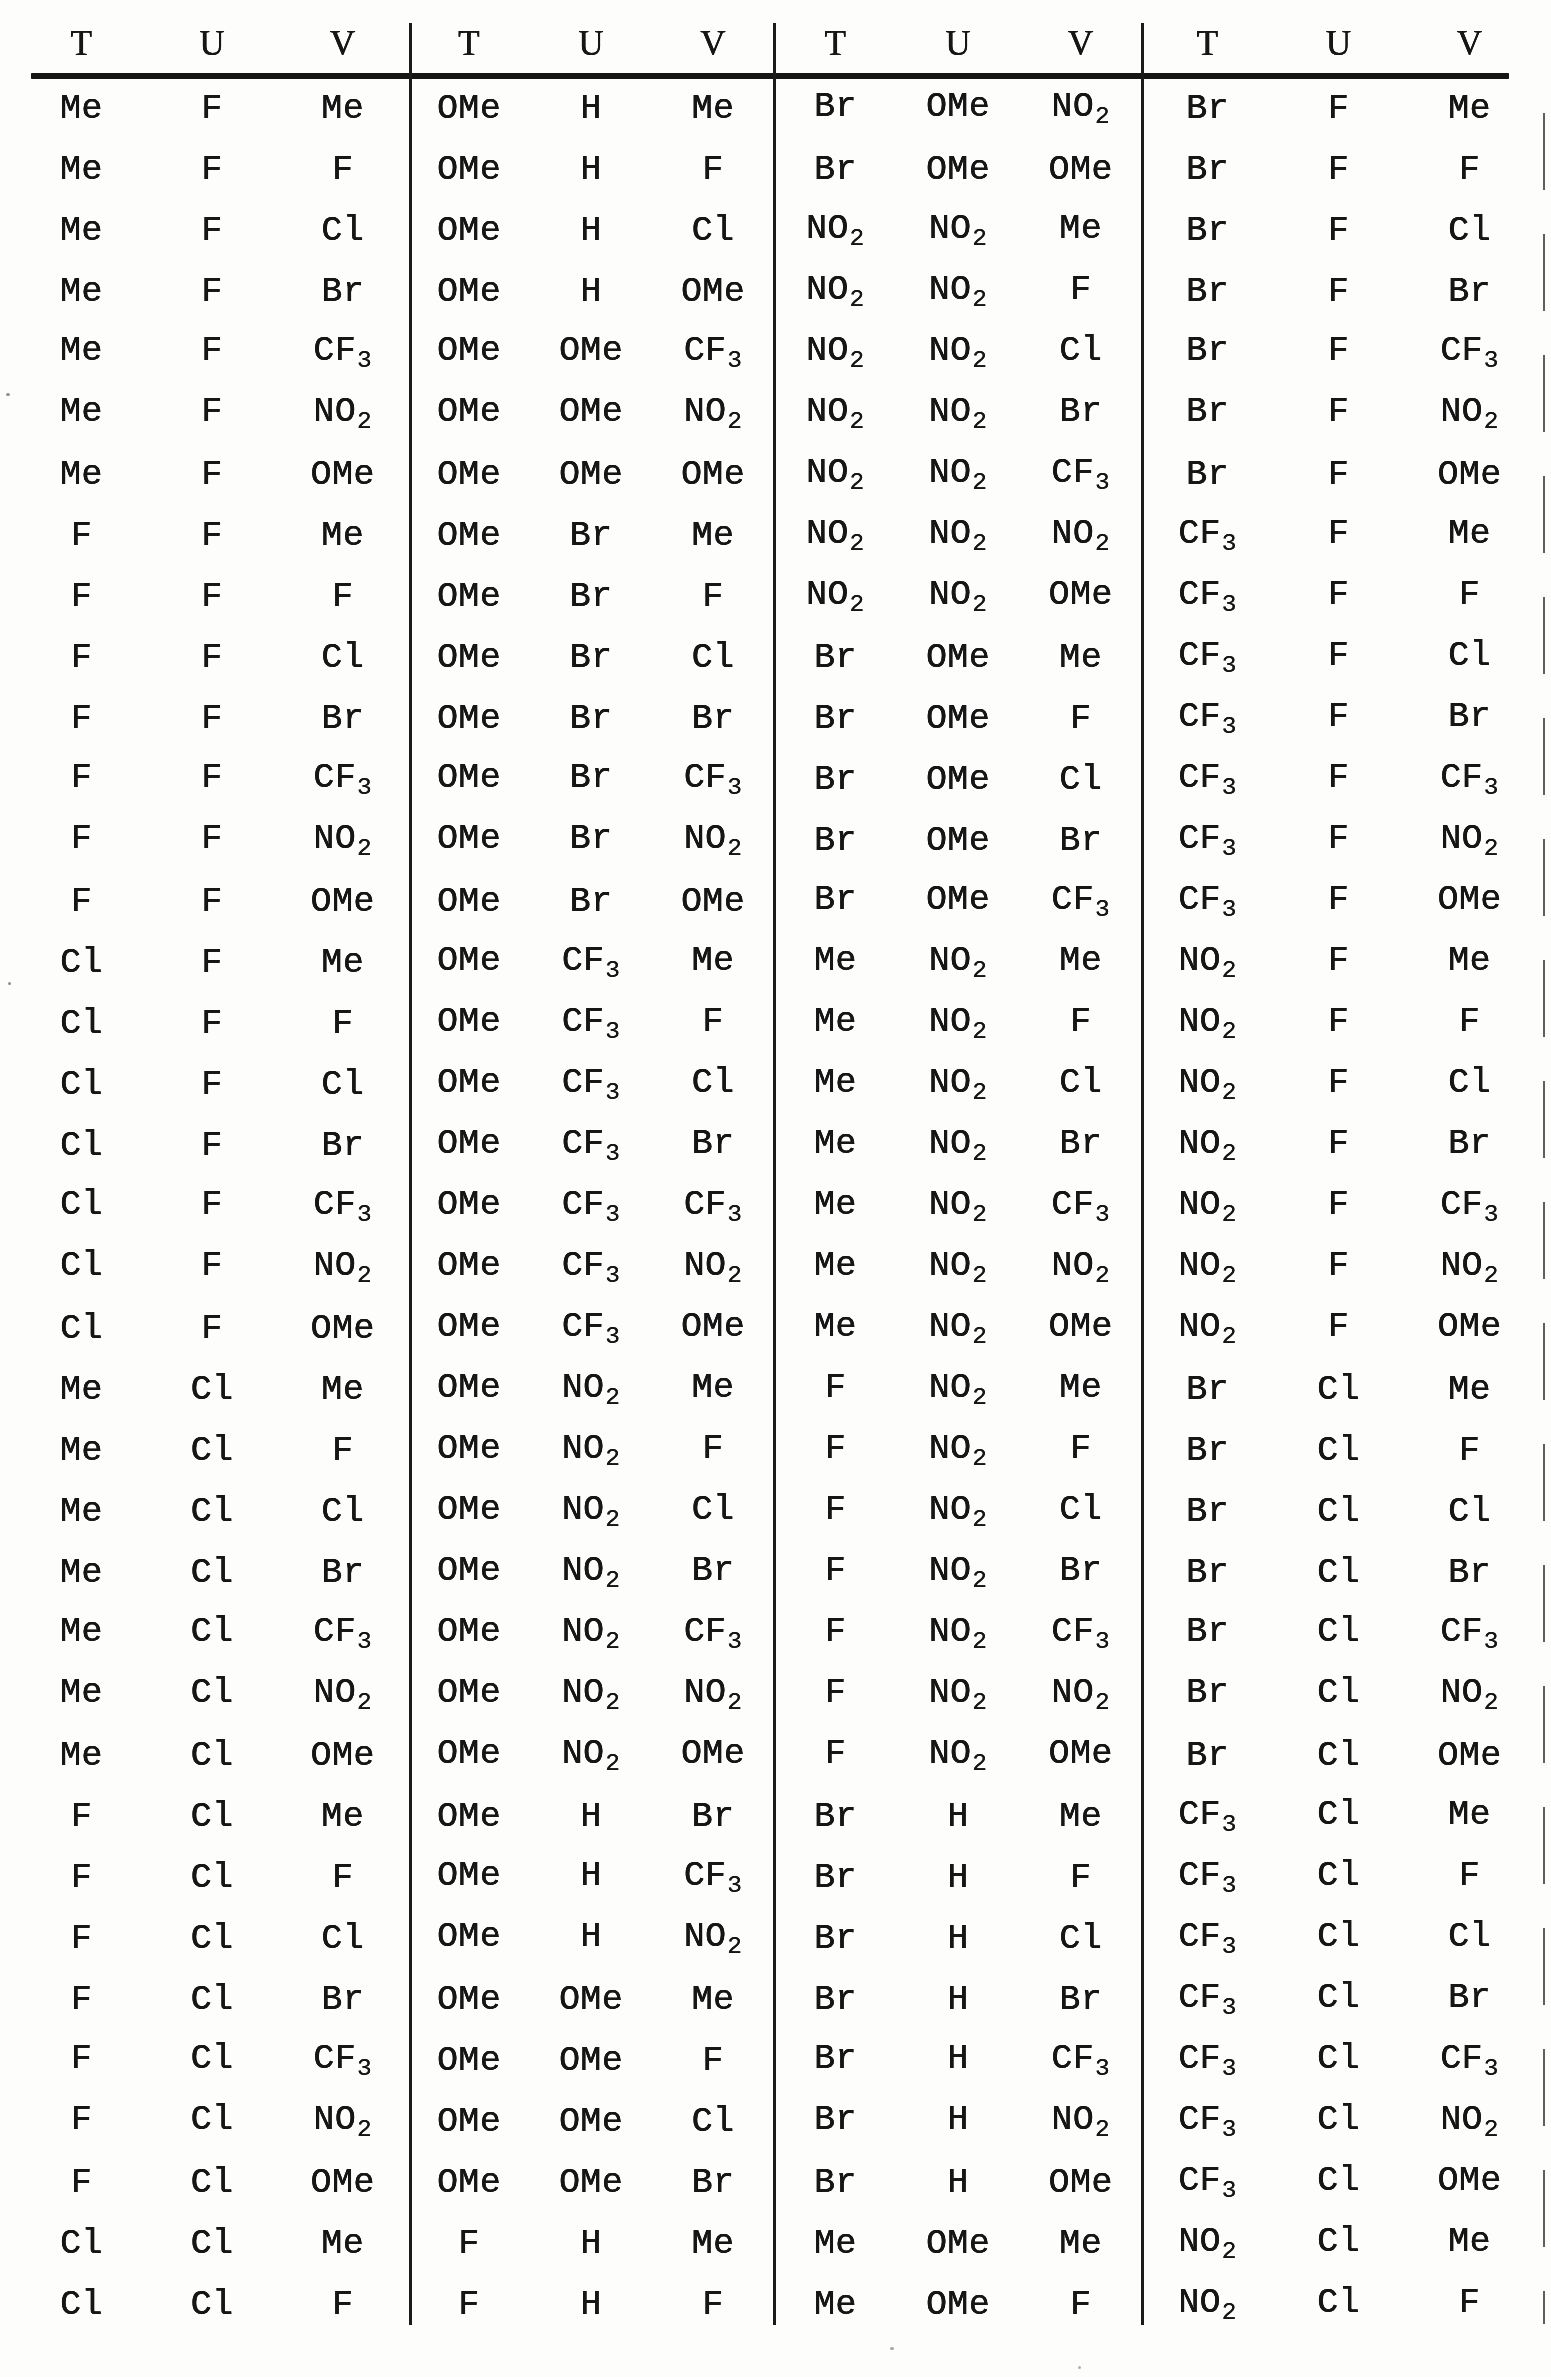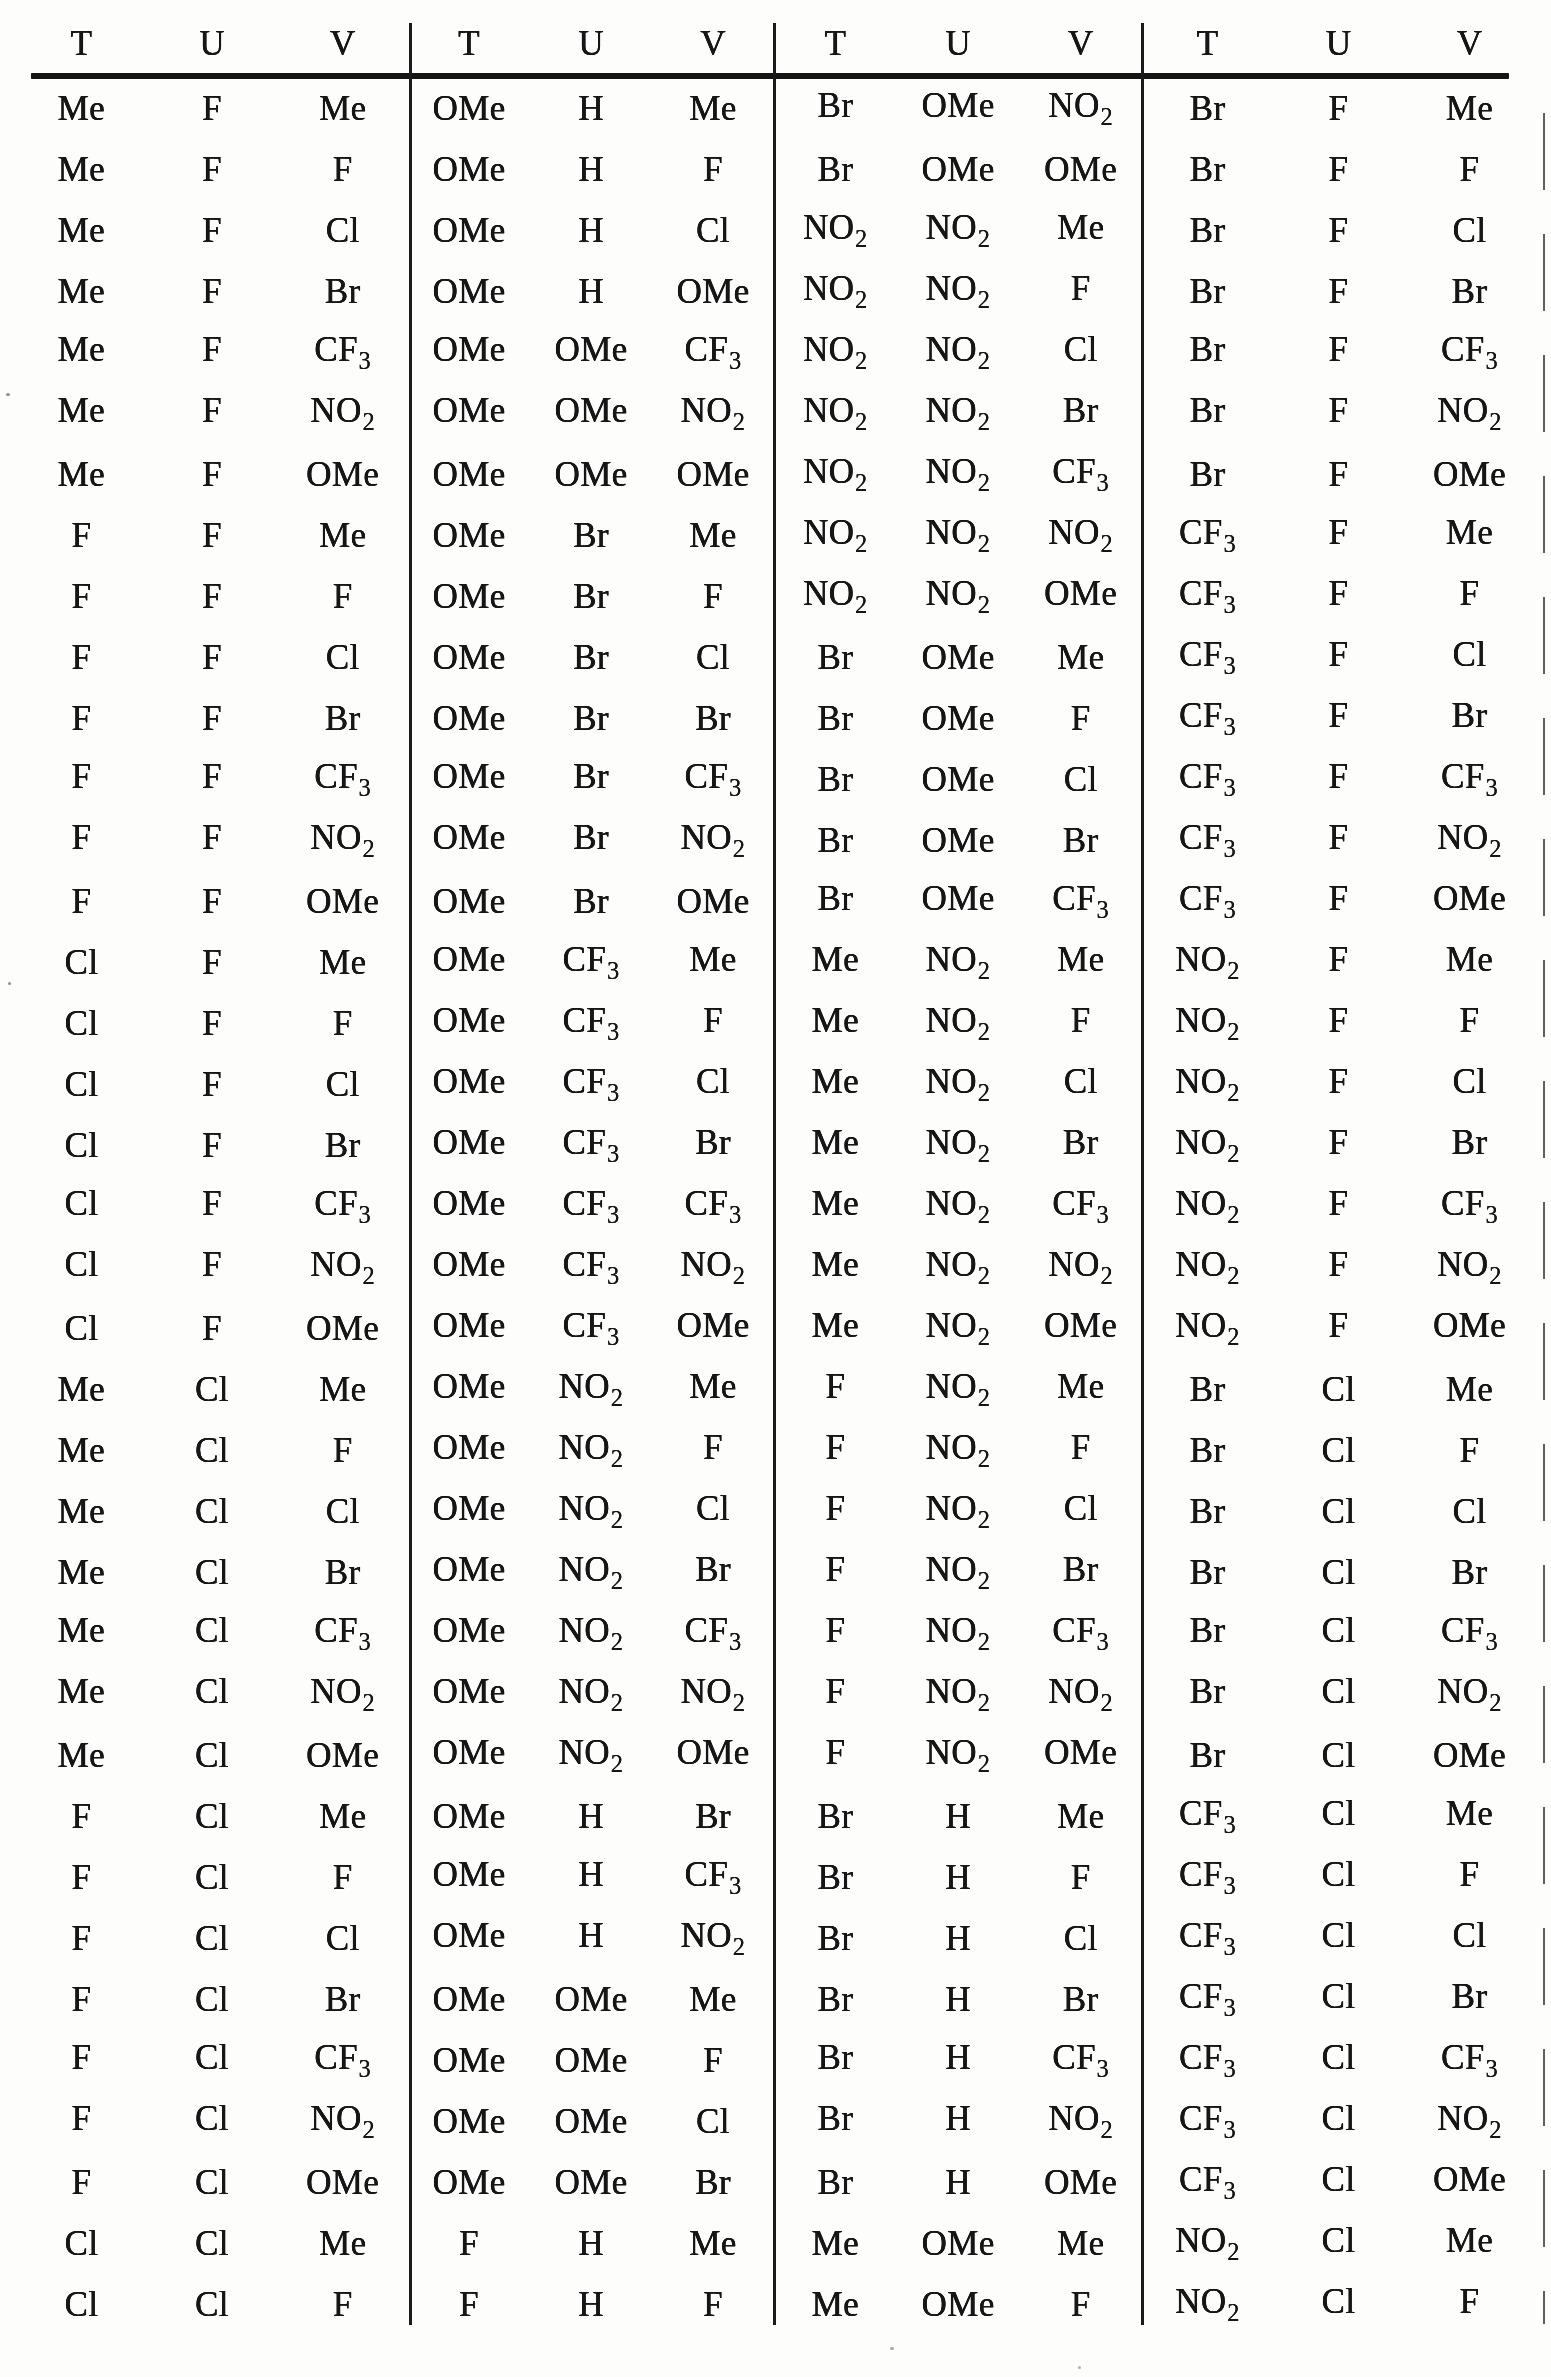--- a/index.html
+++ b/index.html
@@ -27,21 +27,21 @@
     white-space:nowrap;
     text-shadow:0 0 0.6px #161616, 0.3px 0 0 #161616;
   }
   .tcell sub{
     font-size:0.70em;
     vertical-align:-0.32em;
     margin-left:0.8px;
     text-shadow:0 0 0.5px #161616;
   }
   #header-row{height:56px;}
-  .brow{height:61px;}
+  .brow{height:61px;font-family:Liberation Mono, monospace;}
   #table-body{position:absolute;left:0;top:62px;width:1523px;}
   
   #header-rule{
     position:absolute;left:31px;top:73px;width:1478px;height:5.6px;
     background:#151515;
     border-radius:0.8px;
   }
   .vline{
     position:absolute;top:22.6px;width:3.2px;height:2302px;
     background:#1b1b1b;

